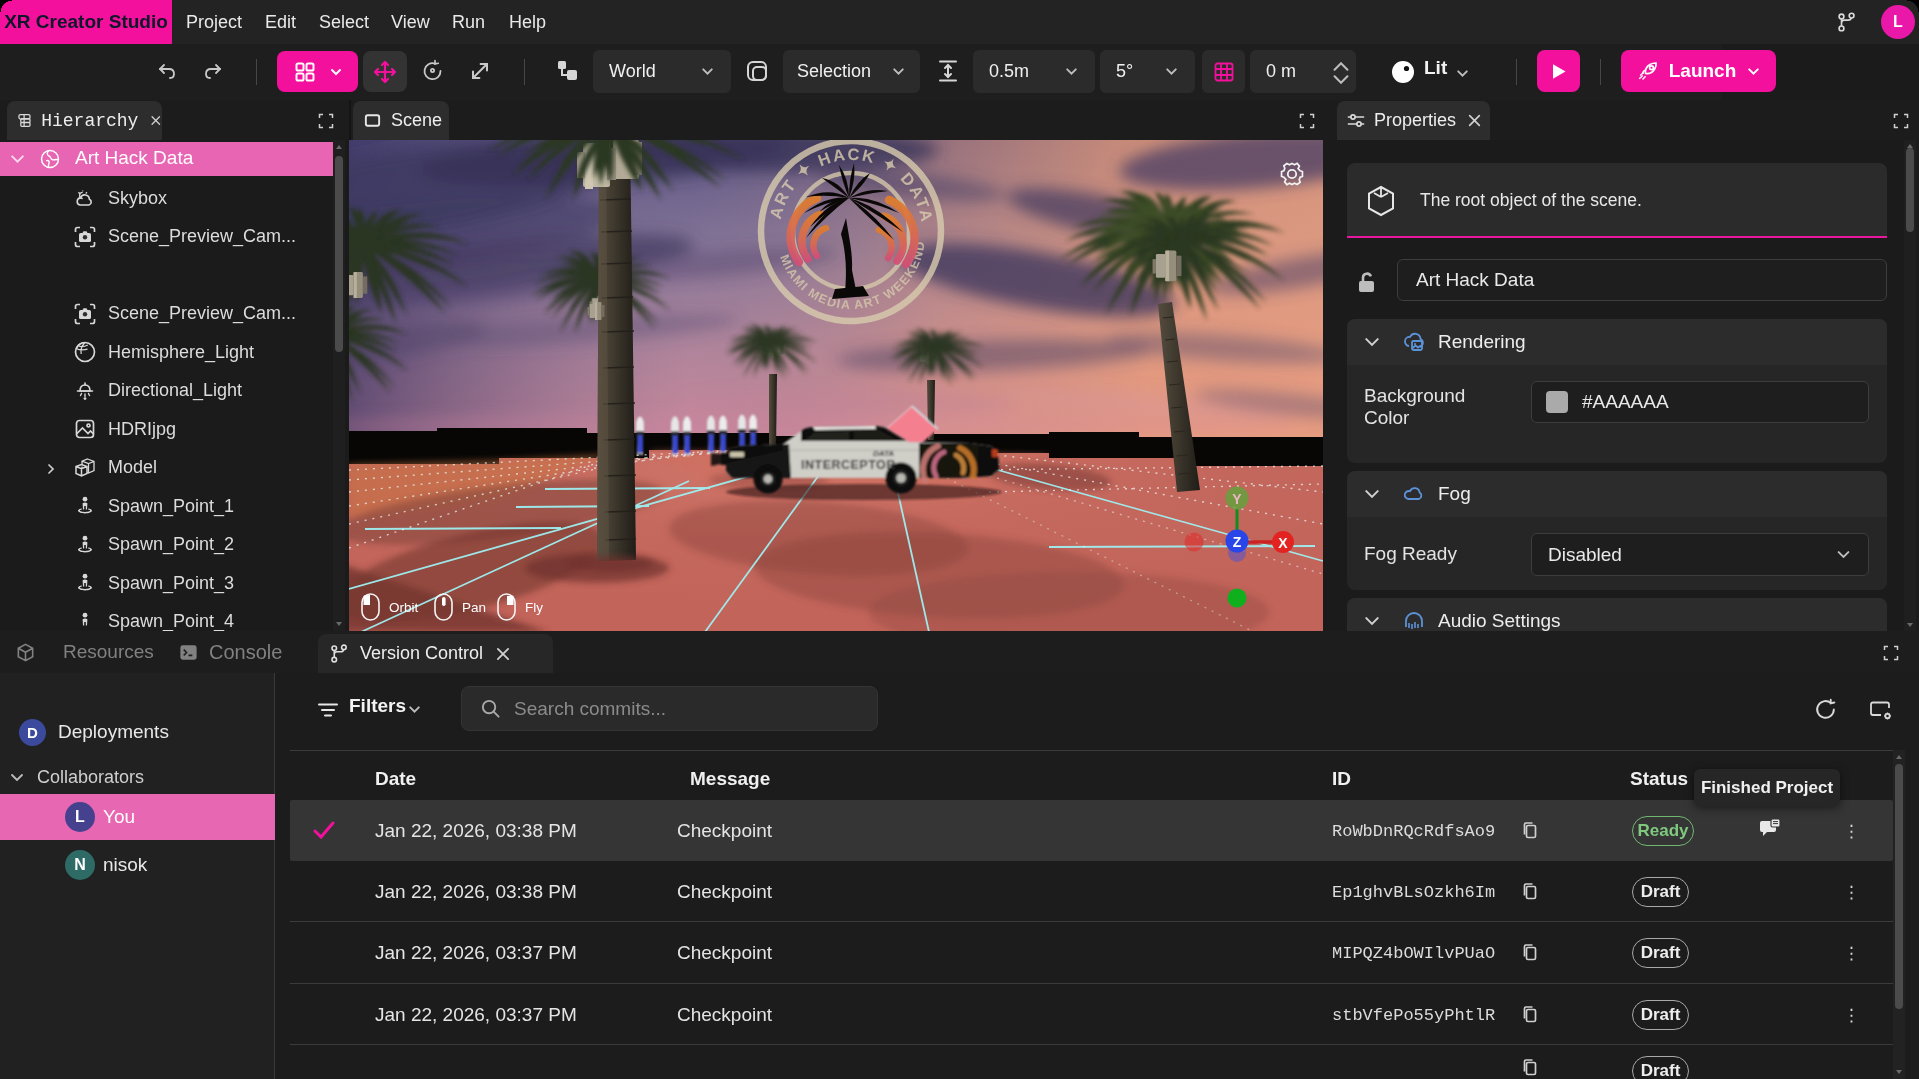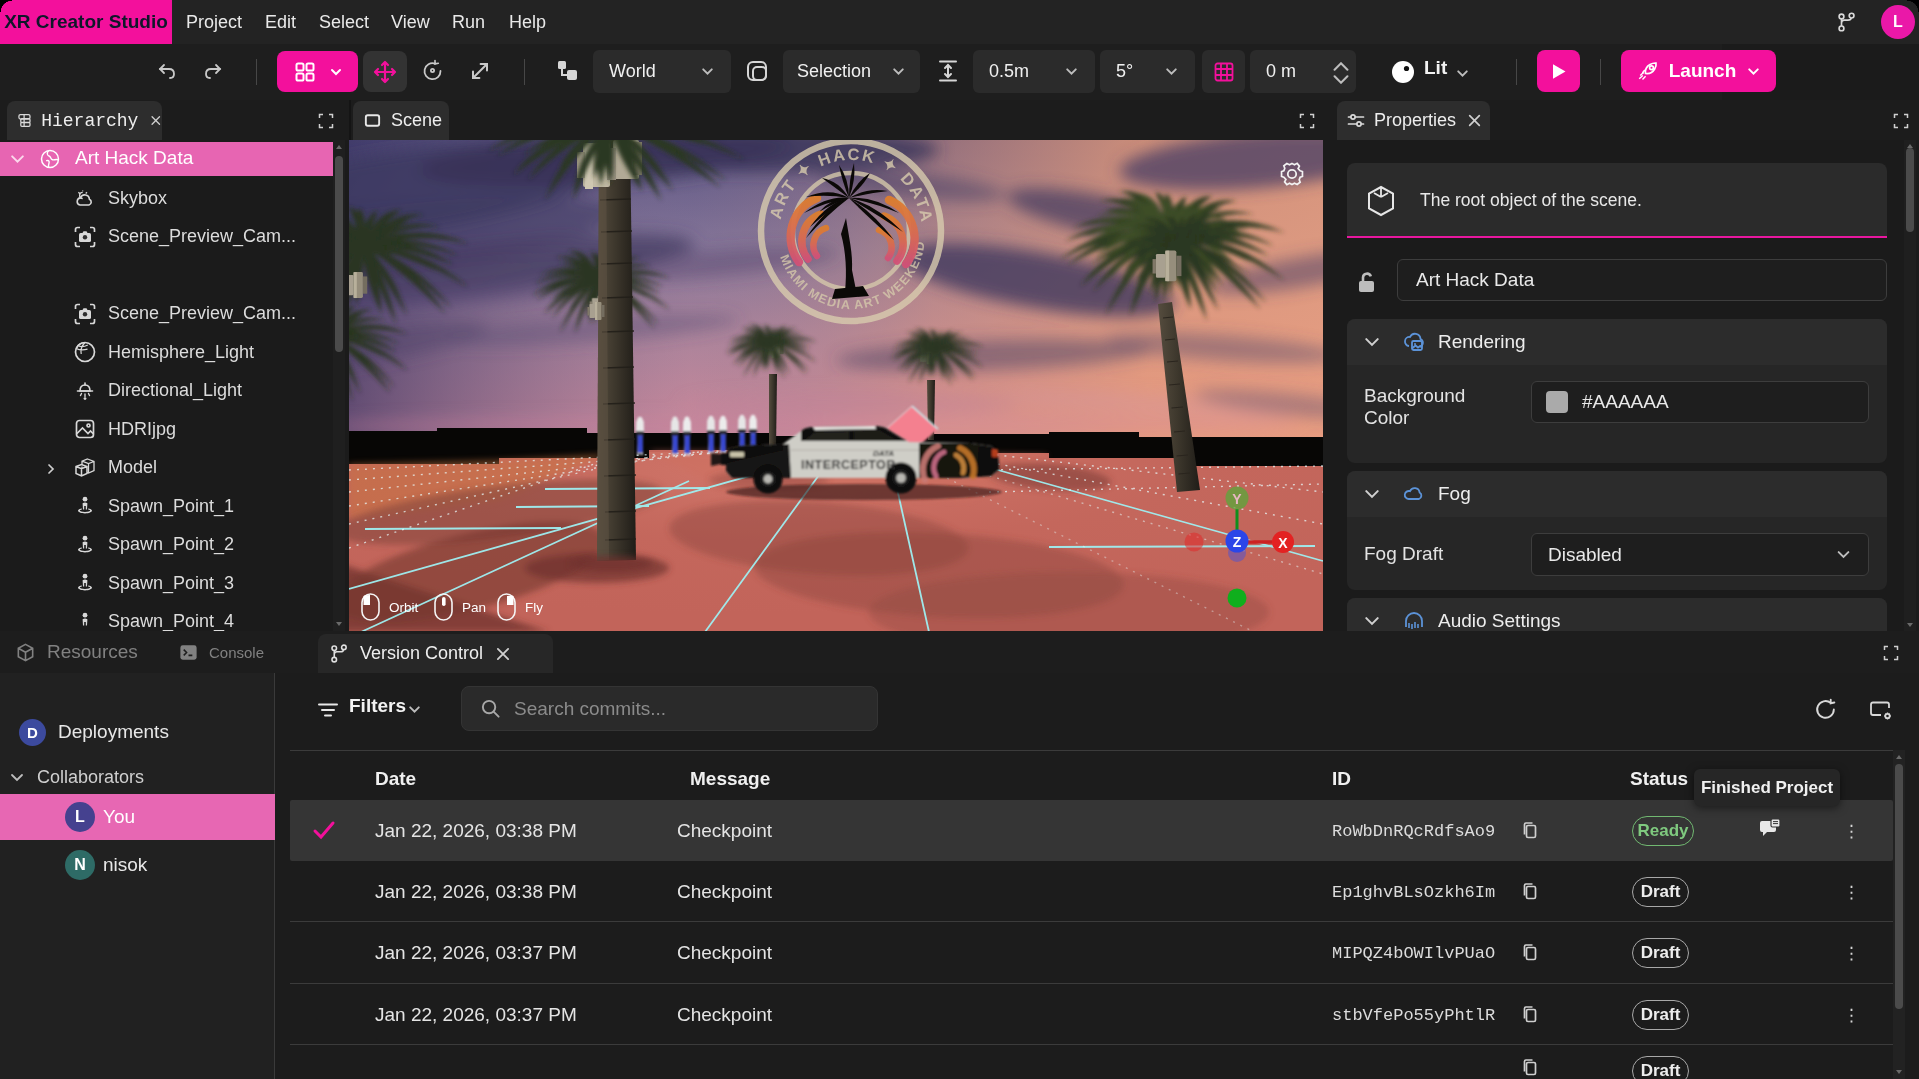--- a/index.html
+++ b/index.html
@@ -780,21 +780,21 @@
   <div class="card" style="top:371px;height:119px;">
     <div class="cardhead">
       <svg style="margin-left:17px;" width="16" height="14" viewBox="0 0 14 12" fill="none" stroke="#d0d0d0" stroke-width="1.8" stroke-linecap="round">
             <path d="M2 3.5 L7 8.5 L12 3.5"></path>
           </svg>
       <svg style="margin-left:22px;" width="24" height="24" viewBox="0 0 24 24" fill="none" stroke="#5c93d8" stroke-width="1.8">
         <path d="M7 17 A 4 4 0 1 1 8 9.2 A 5 5 0 0 1 17.6 10.5 A 3.6 3.6 0 0 1 17 17 Z"></path>
       </svg>
       <span style="margin-left:12px;">Fog</span>
     </div>
-    <div class="plabel" style="top:72px;">Fog Draft</div>
+    <div class="plabel" style="top:72px;">Fog Ready</div>
     <div class="pinput" style="left:184px;top:62px;width:338px;height:43px;padding:0 16px;">Disabled
       <svg style="margin-left:auto;" width="17" height="17" viewBox="0 0 14 14" fill="none" stroke="#bdbdbd" stroke-width="1.6" stroke-linecap="round">
             <path d="M3 5 L7 9 L11 5"></path>
           </svg>
     </div>
   </div>
 
   <div class="card" style="top:498px;height:33px;border-radius:8px 8px 0 0;">
     <div class="cardhead" style="border-radius:8px 8px 0 0;">
       <svg style="margin-left:17px;" width="16" height="14" viewBox="0 0 14 12" fill="none" stroke="#d0d0d0" stroke-width="1.8" stroke-linecap="round">
@@ -829,23 +829,23 @@
     </svg>
     <span style="margin-left:10px;">Version Control</span>
     <svg style="margin-left:12px;" width="16" height="16" viewBox="0 0 14 14" stroke="#cfcfcf" stroke-width="1.6" stroke-linecap="round">
           <path d="M2.5 2.5 L11.5 11.5 M11.5 2.5 L2.5 11.5"></path>
         </svg>
   </div>
   <div class="menuitem" style="left:15px;height:42px;color:#818181;font-size:19px;">
     <svg width="21" height="21" viewBox="0 0 22 22" fill="none" stroke="#818181" stroke-width="1.7">
           <path d="M11 2.5 L18.5 6.6 L18.5 15.4 L11 19.5 L3.5 15.4 L3.5 6.6 Z M3.5 6.6 L11 10.8 L18.5 6.6 M11 10.8 L11 19.5"></path>
         </svg>
-    <span style="margin-left:11px;">Resources</span>
-  </div>
-  <div class="menuitem" style="left:178px;height:42px;color:#818181;font-size:15px;">
+    <span style="margin-left:27px;">Resources</span>
+  </div>
+  <div class="menuitem" style="left:178px;height:42px;color:#818181;font-size:20px;">
     <svg width="21" height="21" viewBox="0 0 22 22" fill="#818181">
           <rect x="2.5" y="3.5" width="17" height="15" rx="2.5"></rect>
           <path d="M6 8 L9 11 L6 14 M11 14 L15 14" stroke="#1d1d1d" stroke-width="1.6" fill="none"></path>
         </svg>
     <span style="margin-left:10px;">Console</span>
   </div>
   <svg class="expandic" style="left:1883px;top:14px;" viewBox="0 0 16 16" fill="none" stroke="#cfcfcf" stroke-width="1.5">
     <path d="M1.5 5 L1.5 1.5 L5 1.5 M11 1.5 L14.5 1.5 L14.5 5 M14.5 11 L14.5 14.5 L11 14.5 M5 14.5 L1.5 14.5 L1.5 11"></path>
   </svg>
 </div>

